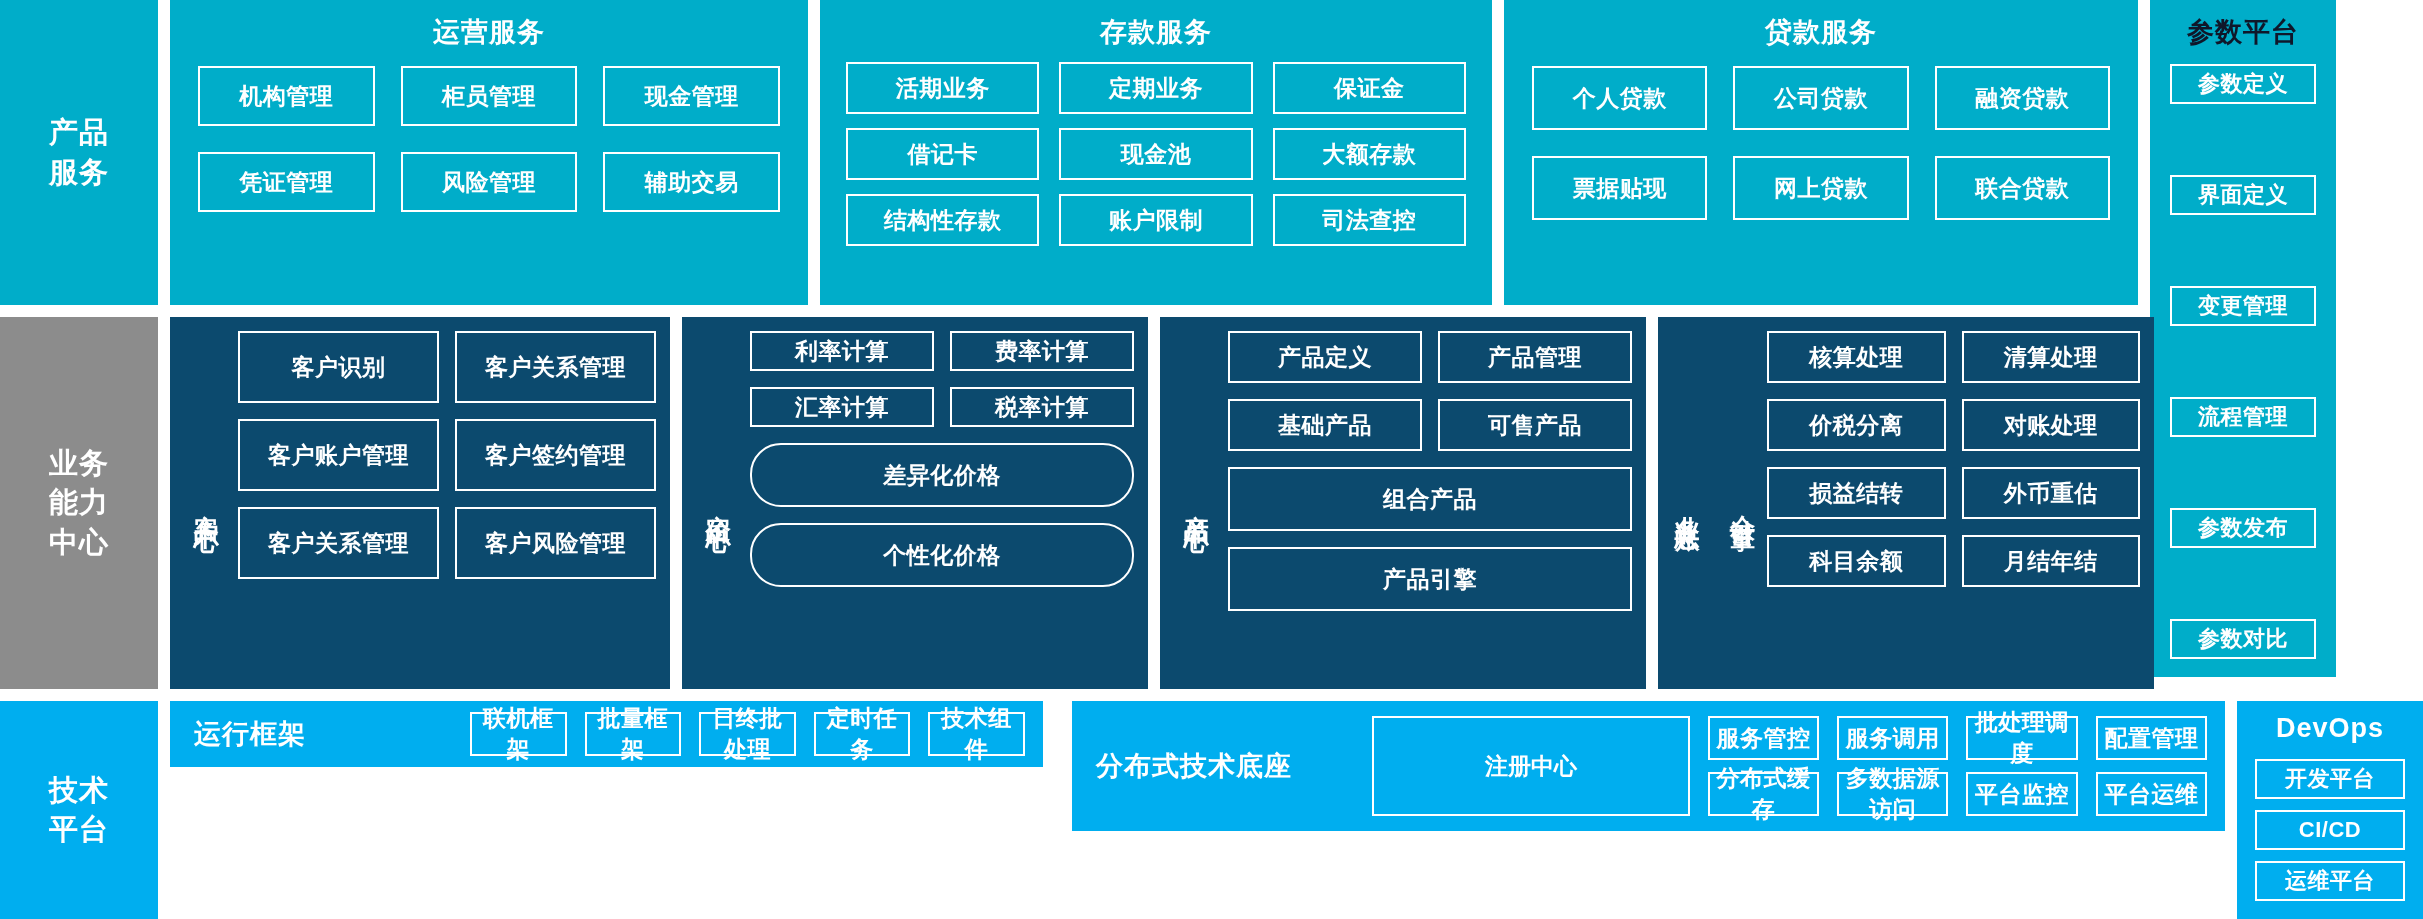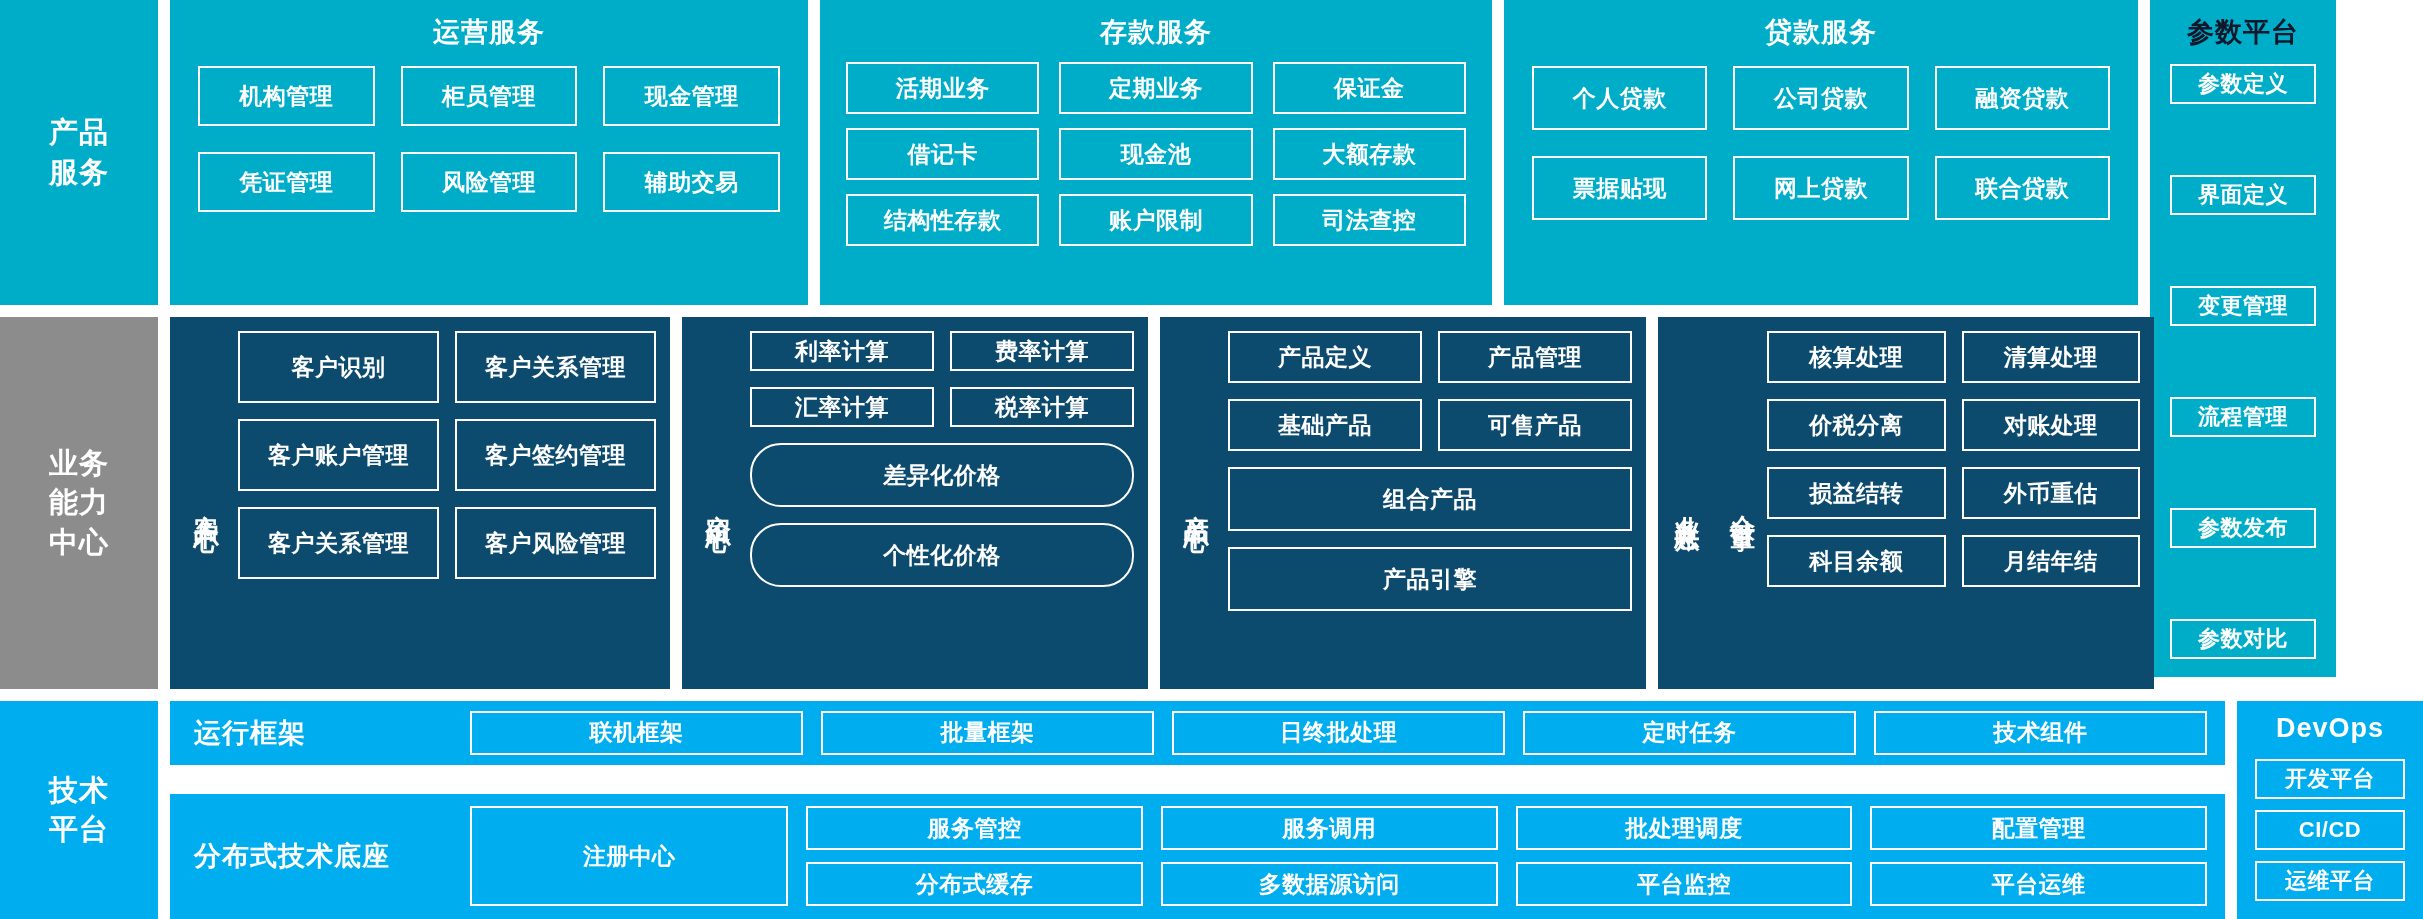--- a/index.html
+++ b/index.html
@@ -103,21 +103,21 @@
   .cells .box{min-height:0;font-size:23px;}
 
   .cust-cells .box{height:72px;}
   .price-cells .box{height:40px;}
   .price-cells .wide{height:64px;border-radius:31px;}
   .prod-cells .box{height:52px;}
   .prod-cells .wide{height:64px;}
   .acct-cells .box{height:52px;}
 
   
-  .tech-right{flex:1;display:flex;flex-direction:column;gap:29px;}
+  .tech-right{flex:1;display:flex;gap:29px;}
   .tech-band{
     background:#00AEEF;display:flex;align-items:center;
     padding:0 18px 0 24px;box-sizing:border-box;gap:18px;
   }
   .tech-band-run{height:66px;}
   .tech-band-base{height:130px;}
   .tech-label{
     color:#ffffff;font-weight:bold;font-size:27px;
     flex:0 0 auto;min-width:258px;letter-spacing:1px;
   }

